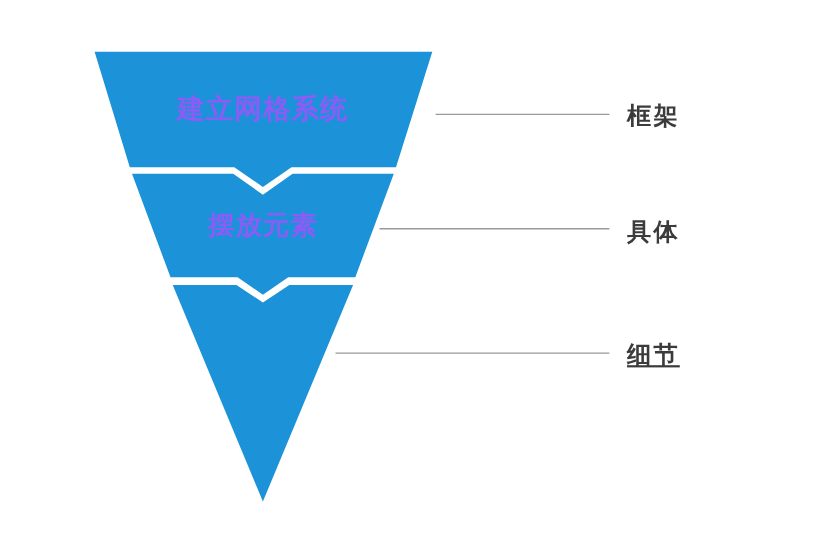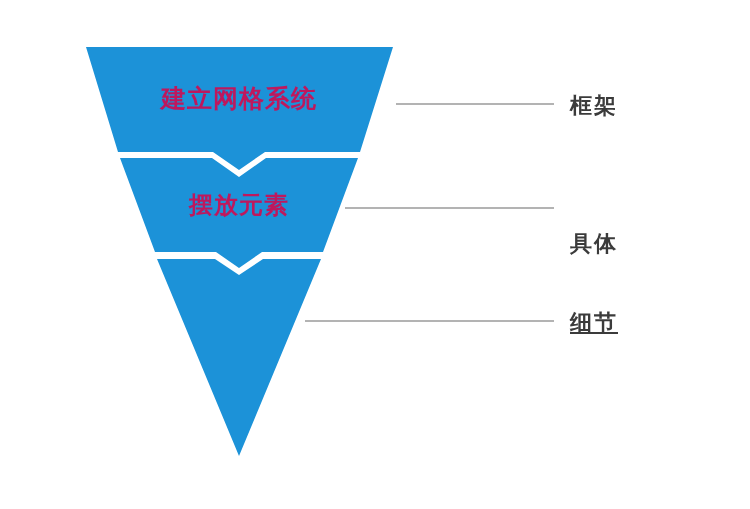--- a/index.html
+++ b/index.html
@@ -21,21 +21,21 @@
   #funnel-svg {
     position: absolute;
     left: 0;
     top: 0;
     width: 750px;
     height: 509px;
     display: block;
   }
   .seg-text {
     position: absolute;
-    color: #be185d;
+    color: #8b5cf6;
     font-weight: bold;
     text-align: center;
     letter-spacing: 1px;
     line-height: 1.18;
     white-space: pre-line;
     user-select: none;
   }
   #seg-text-1 {
     left: 119px;
     top: 84px;
@@ -58,21 +58,21 @@
     position: absolute;
     left: 570px;
     color: #3b3b3b;
     font-weight: bold;
     font-size: 22px;
     letter-spacing: 2px;
     white-space: nowrap;
     user-select: none;
   }
   #side-label-1 { top: 91px; font-family: Liberation Mono, monospace; }
-  #side-label-2 { top: 196px; margin-top: 33px; }
+  #side-label-2 { top: 196px; }
   #side-label-3 { top: 308px; text-decoration: underline; }
 </style>
 </head>
 <body>
 
 <div id="stage">
 
   <svg id="funnel-svg" viewBox="0 0 750 509" xmlns="http://www.w3.org/2000/svg">
 
     <path fill="#1c92d8" d="M 86,47 L 393,47 L 360,152 L 265,152 L 239,170 L 213,152 L 118,152 Z"></path>

